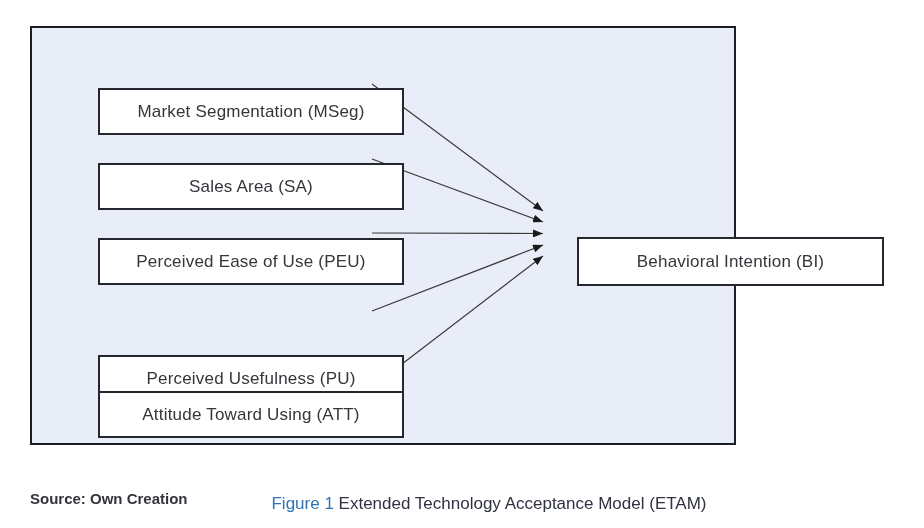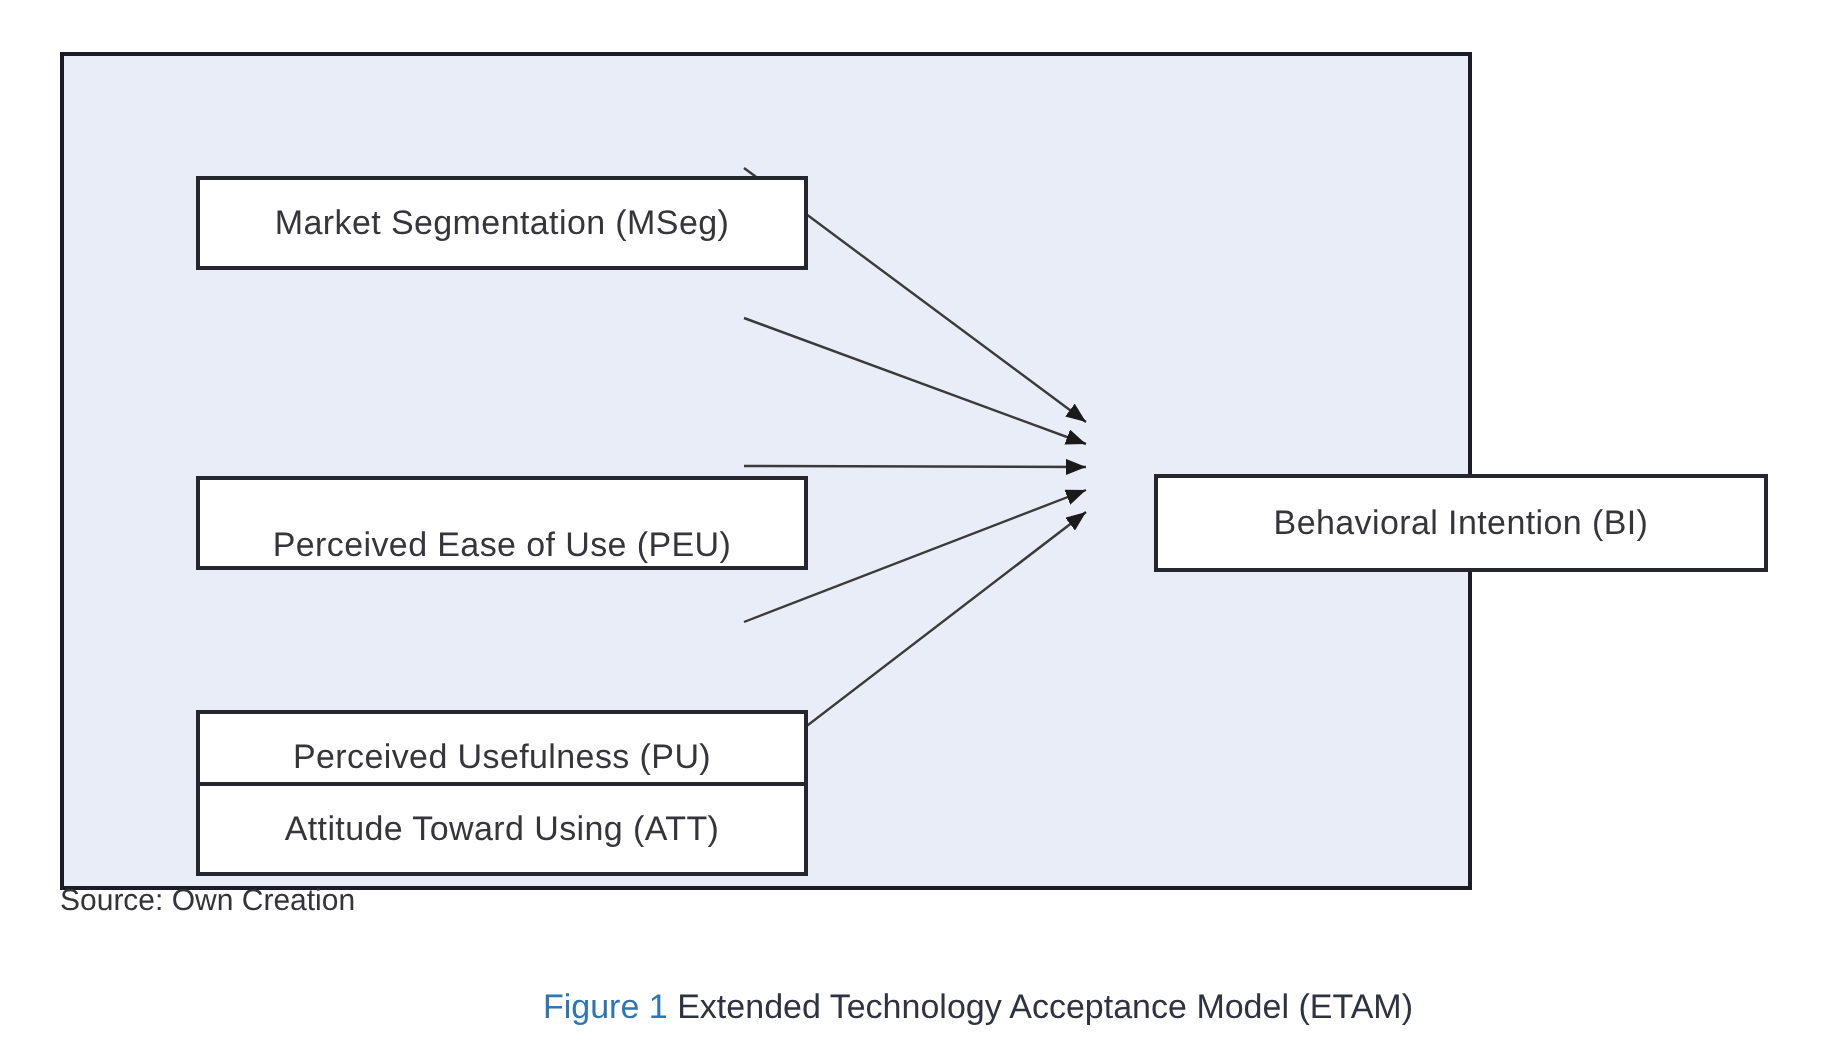--- a/index.html
+++ b/index.html
@@ -30,42 +30,43 @@
     align-items: center;
     justify-content: center;
     font-size: 17px;
     color: #35353b;
     letter-spacing: 0.2px;
     z-index: 2;
   }
   .left-node { left: 66px; width: 306px; height: 47px; }
   .n0 { top: 60px; }
   .n1 { top: 135px; }
-  .n2 { top: 210px; align-items: flex-end; }
+  .n2 { top: 210px; }
   .n3 { top: 287px; margin-top: 40px; }
   .n4 { top: 363px; }
   .target-node { left: 545px; top: 209px; width: 307px; height: 49px; }
   .arrow-layer {
     position: absolute;
     left: 0; top: 0;
     width: 924px;
     height: 528px;
     pointer-events: none;
     z-index: 1;
   }
   .arrow-layer line {
     stroke: #3a3a3a;
     stroke-width: 1.2;
   }
   .source-note {
     position: absolute;
     left: 30px;
-    top: 442px;
+    top: 490px;
     font-size: 15px;
     color: #33333a;
+    font-weight: bold;
   }
   .caption {
     position: absolute;
     left: 0;
     top: 494px;
     width: 924px;
     text-align: center;
     font-size: 17px;
     color: #2f3340;
     padding-left: 27px;
@@ -76,20 +77,23 @@
 </style>
 </head>
 <body>
 
 <div class="page">
 
   <div class="panel">
 
     <div class="node left-node n0">
       <span>Market Segmentation (MSeg)</span>
+    </div>
+    <div class="node left-node n1">
+      <span>Sales Area (SA)</span>
     </div>
     <div class="node left-node n2">
       <span>Perceived Ease of Use (PEU)</span>
     </div>
     <div class="node left-node n3">
       <span>Perceived Usefulness (PU)</span>
     </div>
     <div class="node left-node n4">
       <span>Attitude Toward Using (ATT)</span>
     </div>

